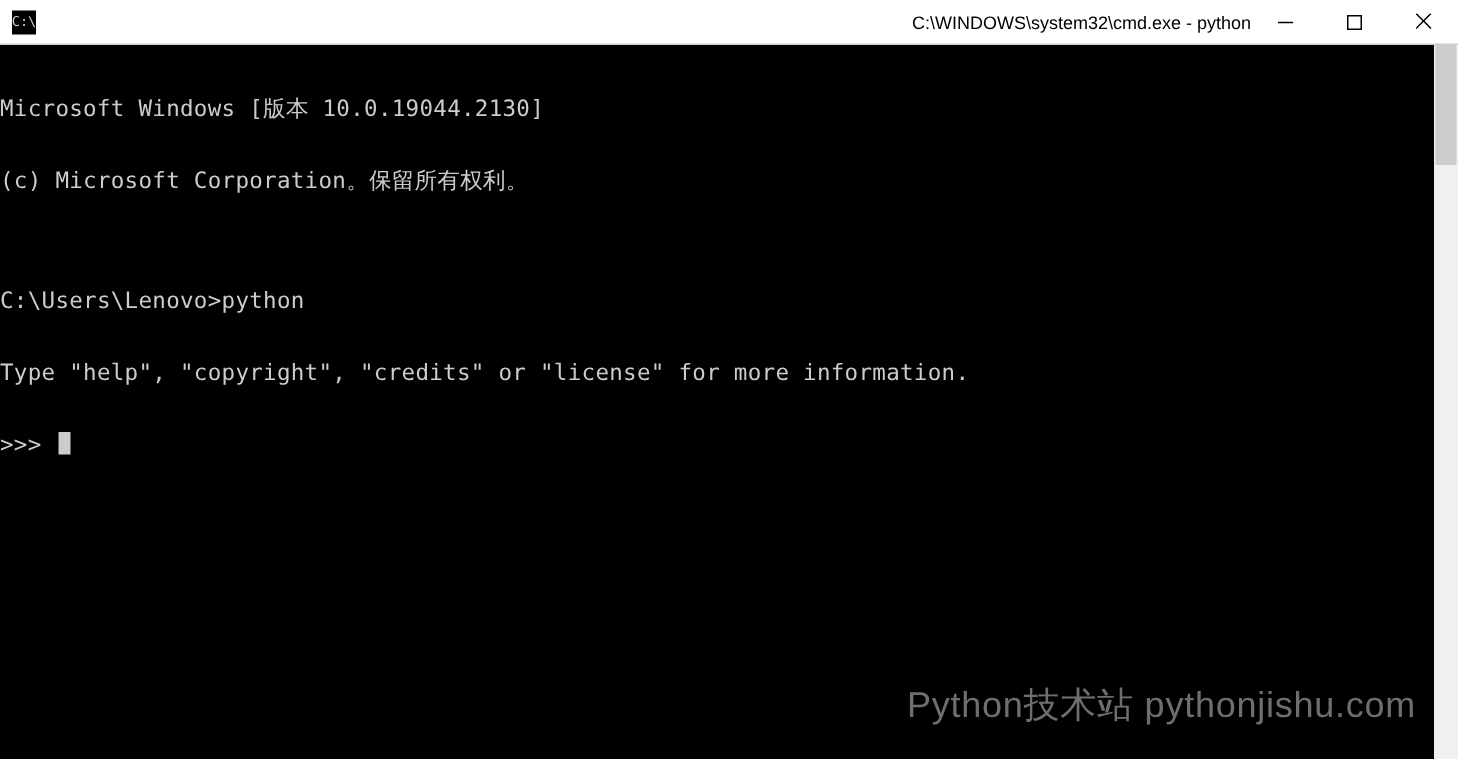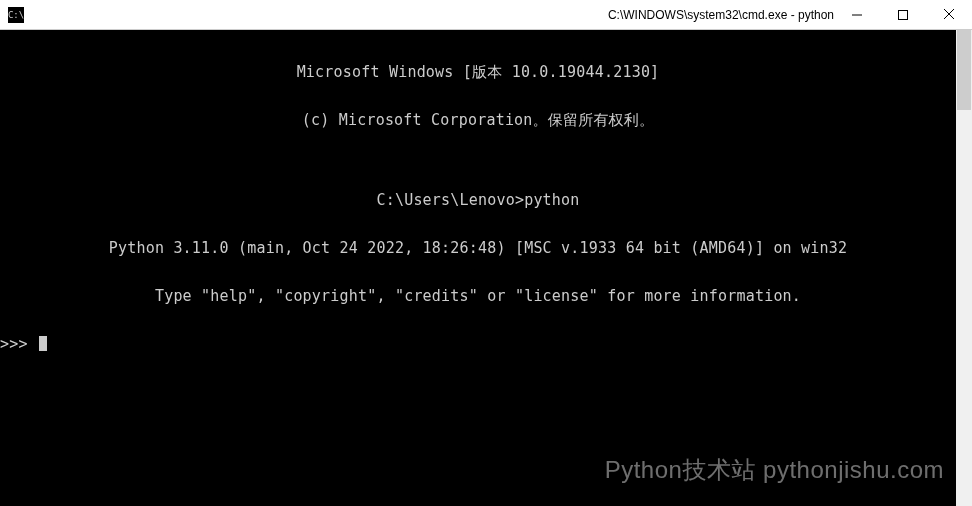--- a/index.html
+++ b/index.html
@@ -49,21 +49,20 @@
     align-items: center;
     justify-content: center;
     font-family: "Segoe UI", sans-serif;
     cursor: pointer;
   }
   .win-btn svg { display: block; }
   .terminal-area {
     position: relative;
     height: calc(100% - 30px);
     display: flex;
-    text-align: center;
   }
   .terminal {
     flex: 1;
     background: #000;
     color: #ccc;
     font-size: 15px;
     line-height: 16px;
     padding: 2px 0 0 0;
     white-space: pre;
     font-family: "NSimSun", "SimSun", "Consolas", monospace;
@@ -130,21 +129,20 @@
     </div>
   </div>
 </div>
 
 <div class="terminal-area">
   <div class="terminal">
     <div class="terminal-line">Microsoft Windows [版本 10.0.19044.2130]</div>
     <div class="terminal-line">(c) Microsoft Corporation。保留所有权利。</div>
     <div class="terminal-line"></div>
     <div class="terminal-line">C:\Users\Lenovo&gt;python</div>
-    <div class="terminal-line">Python 3.11.0 (main, Oct 24 2022, 18:26:48) [MSC v.1933 64 bit (AMD64)] on win32</div>
     <div class="terminal-line">Type "help", "copyright", "credits" or "license" for more information.</div>
     <div class="prompt-row">
       <span>&gt;&gt;&gt; </span><span class="cursor"></span>
     </div>
   </div>
   <div class="scrollbar">
     <div class="scrollbar-thumb"></div>
   </div>
   <div class="watermark">Python技术站  pythonjishu.com</div>
 </div>

